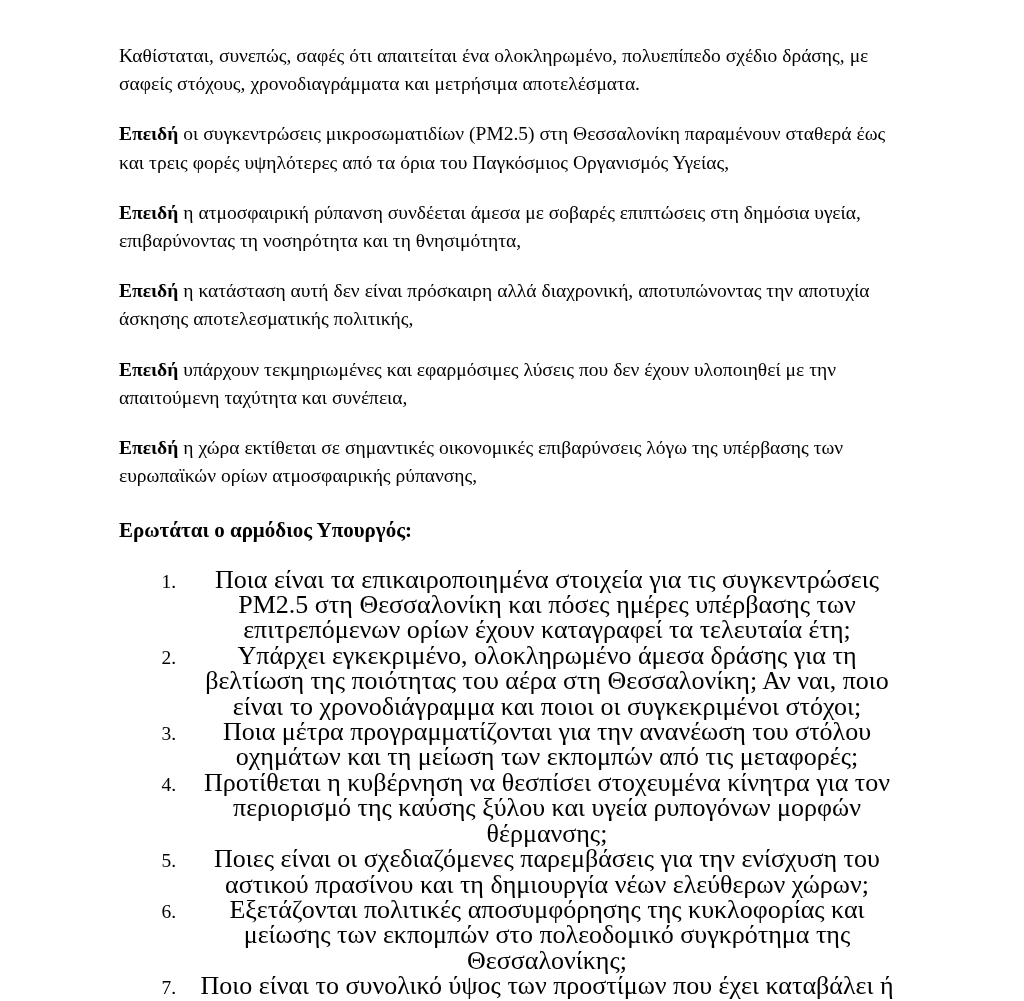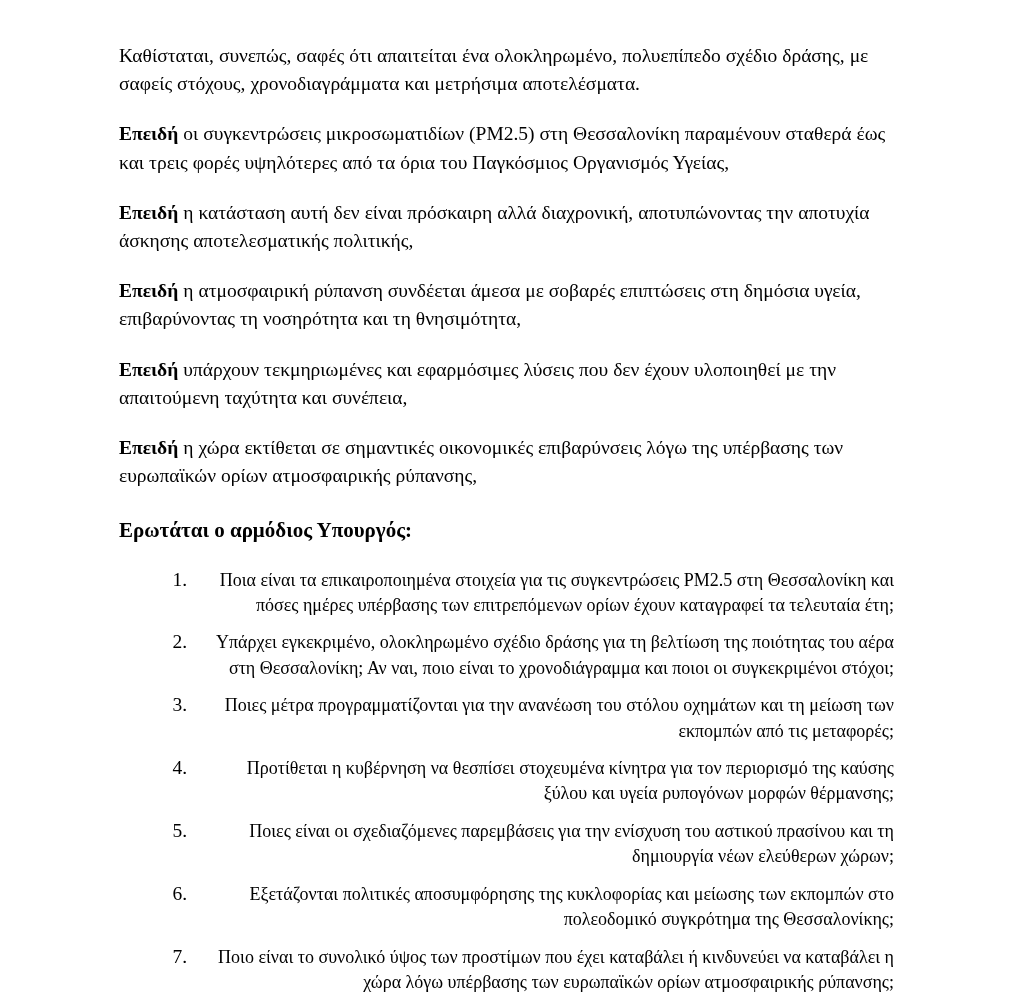--- a/index.html
+++ b/index.html
@@ -55,55 +55,55 @@
   }
 
   ol.question-list {
     margin: 22px 0 0 0;
     padding: 0 0 0 62px;
     list-style-position: outside;
     list-style-type: decimal;
   }
 
   ol.question-list > li {
-    font-size: 18px;
+    font-size: 26px;
     line-height: 25.4px;
-    margin: 11px;
+    margin: 0;
     padding: 0 0 0 8px;
-    text-align: right;
+    text-align: center;
   }
 
   ol.question-list > li::marker {
     font-size: 19.5px;
   }
 </style>
 </head>
 <body>
 
 <div class="page">
   <div class="doc-body">
 
     <p class="para"><span class="lead"></span><span>Καθίσταται, συνεπώς, σαφές ότι απαιτείται ένα ολοκληρωμένο, πολυεπίπεδο σχέδιο δράσης, με σαφείς στόχους, χρονοδιαγράμματα και μετρήσιμα αποτελέσματα.</span></p>
 
     <p class="para"><span class="lead">Επειδή</span><span> οι συγκεντρώσεις μικροσωματιδίων (PM2.5) στη Θεσσαλονίκη παραμένουν σταθερά έως και τρεις φορές υψηλότερες από τα όρια του Παγκόσμιος Οργανισμός Υγείας,</span></p>
 
+    <p class="para"><span class="lead">Επειδή</span><span> η ατμοσφαιρική ρύπανση συνδέεται άμεσα με σοβαρές επιπτώσεις στη δημόσια υγεία, επιβαρύνοντας τη νοσηρότητα και τη θνησιμότητα,</span></p>
+
     <p class="para"><span class="lead">Επειδή</span><span> η κατάσταση αυτή δεν είναι πρόσκαιρη αλλά διαχρονική, αποτυπώνοντας την αποτυχία άσκησης αποτελεσματικής πολιτικής,</span></p>
-
-    <p class="para"><span class="lead">Επειδή</span><span> η ατμοσφαιρική ρύπανση συνδέεται άμεσα με σοβαρές επιπτώσεις στη δημόσια υγεία, επιβαρύνοντας τη νοσηρότητα και τη θνησιμότητα,</span></p>
 
     <p class="para"><span class="lead">Επειδή</span><span> υπάρχουν τεκμηριωμένες και εφαρμόσιμες λύσεις που δεν έχουν υλοποιηθεί με την απαιτούμενη ταχύτητα και συνέπεια,</span></p>
 
     <p class="para"><span class="lead">Επειδή</span><span> η χώρα εκτίθεται σε σημαντικές οικονομικές επιβαρύνσεις λόγω της υπέρβασης των ευρωπαϊκών ορίων ατμοσφαιρικής ρύπανσης,</span></p>
 
     <p class="section-heading">Ερωτάται ο αρμόδιος Υπουργός:</p>
 
     <ol class="question-list">
       <li>Ποια είναι τα επικαιροποιημένα στοιχεία για τις συγκεντρώσεις PM2.5 στη Θεσσαλονίκη και πόσες ημέρες υπέρβασης των επιτρεπόμενων ορίων έχουν καταγραφεί τα τελευταία έτη;</li>
-      <li>Υπάρχει εγκεκριμένο, ολοκληρωμένο σχέδιο δράσης για τη βελτίωση της ποιότητας του αέρα στη Θεσσαλονίκη; Αν ναι, ποιο είναι το χρονοδιάγραμμα και ποιοι οι συγκεκριμένοι στόχοι;</li>
-      <li>Ποιες μέτρα προγραμματίζονται για την ανανέωση του στόλου οχημάτων και τη μείωση των εκπομπών από τις μεταφορές;</li>
+      <li>Υπάρχει εγκεκριμένο, ολοκληρωμένο άμεσα δράσης για τη βελτίωση της ποιότητας του αέρα στη Θεσσαλονίκη; Αν ναι, ποιο είναι το χρονοδιάγραμμα και ποιοι οι συγκεκριμένοι στόχοι;</li>
+      <li>Ποια μέτρα προγραμματίζονται για την ανανέωση του στόλου οχημάτων και τη μείωση των εκπομπών από τις μεταφορές;</li>
       <li>Προτίθεται η κυβέρνηση να θεσπίσει στοχευμένα κίνητρα για τον περιορισμό της καύσης ξύλου και υγεία ρυπογόνων μορφών θέρμανσης;</li>
       <li>Ποιες είναι οι σχεδιαζόμενες παρεμβάσεις για την ενίσχυση του αστικού πρασίνου και τη δημιουργία νέων ελεύθερων χώρων;</li>
       <li>Εξετάζονται πολιτικές αποσυμφόρησης της κυκλοφορίας και μείωσης των εκπομπών στο πολεοδομικό συγκρότημα της Θεσσαλονίκης;</li>
       <li>Ποιο είναι το συνολικό ύψος των προστίμων που έχει καταβάλει ή κινδυνεύει να καταβάλει η χώρα λόγω υπέρβασης των ευρωπαϊκών ορίων ατμοσφαιρικής ρύπανσης;</li>
       <li>Σε ποιες συγκεκριμένες ενέργειες προτίθεται να προβεί το Υπουργείο προκειμένου να ενισχύσει θεσμικά, χρηματοδοτικά και επιχειρησιακά την τοπική αυτοδιοίκηση (Περιφέρεια και Δήμους) για την αποτελεσματική αντιμετώπιση της ατμοσφαιρικής ρύπανσης στη Θεσσαλονίκη και ποιο είναι το σχετικό χρονοδιάγραμμα υλοποίησης;</li>
     </ol>
 
   </div>
 </div>
 

